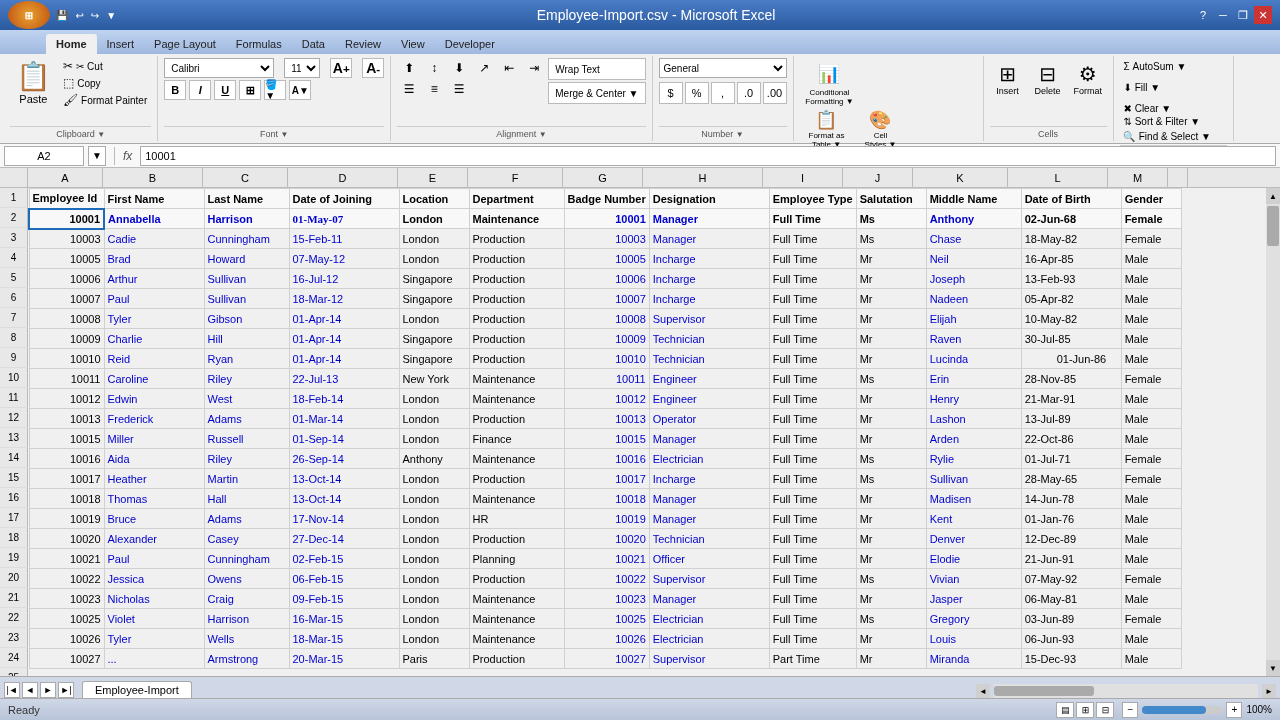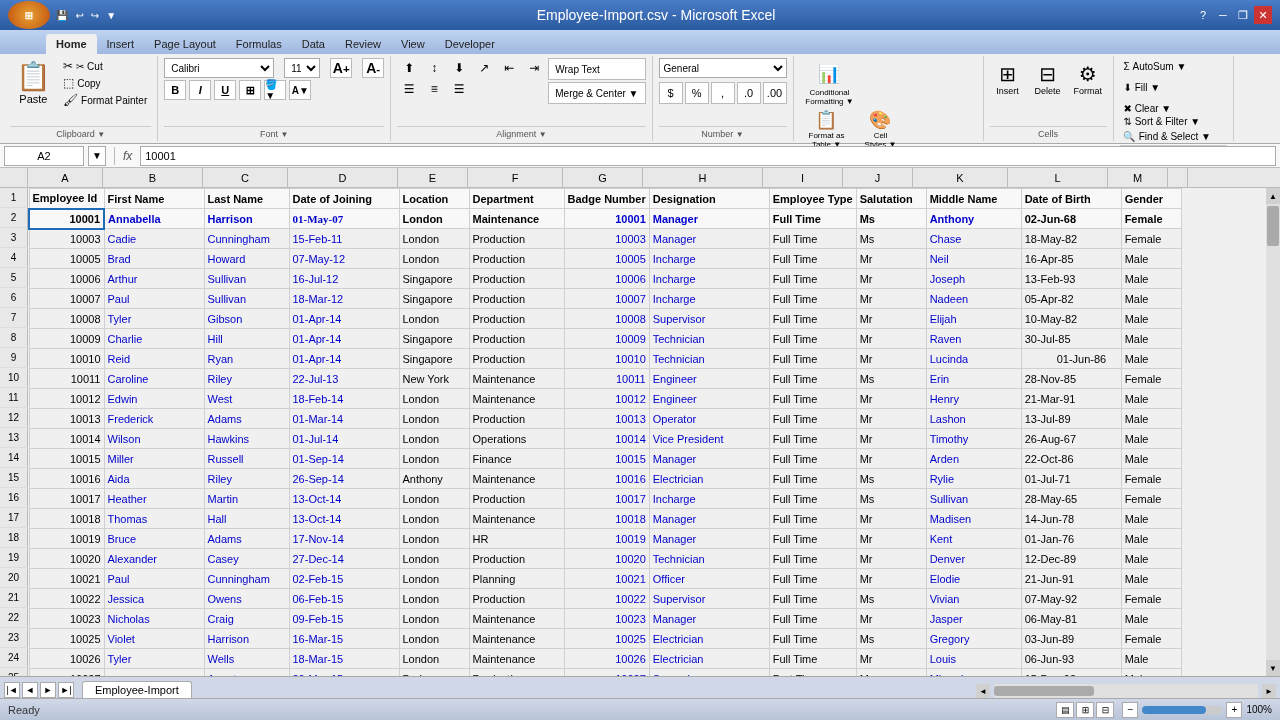--- a/index.html
+++ b/index.html
@@ -724,35 +724,20 @@
               <td style="width: 95px;">Production</td>
               <td style="width: 80px; color: rgb(0, 0, 204); text-align: right;">10013</td>
               <td style="width: 120px; color: rgb(0, 0, 204);">Operator</td>
               <td style="width: 80px;">Full Time</td>
               <td style="width: 70px;">Mr</td>
               <td style="width: 95px; color: rgb(0, 0, 204);">Lashon</td>
               <td style="width: 100px;">13-Jul-89</td>
               <td style="width: 60px;">Male</td>
             </tr>
             <tr>
-              <td style="width: 75px; text-align: right;">10014</td>
-              <td style="width: 100px; color: rgb(0, 0, 204);">Wilson</td>
-              <td style="width: 85px; color: rgb(0, 0, 204);">Hawkins</td>
-              <td style="width: 110px; color: rgb(0, 0, 204);">01-Jul-14</td>
-              <td style="width: 70px;">London</td>
-              <td style="width: 95px;">Operations</td>
-              <td style="width: 80px; color: rgb(0, 0, 204); text-align: right;">10014</td>
-              <td style="width: 120px; color: rgb(0, 0, 204);">Vice President</td>
-              <td style="width: 80px;">Full Time</td>
-              <td style="width: 70px;">Mr</td>
-              <td style="width: 95px; color: rgb(0, 0, 204);">Timothy</td>
-              <td style="width: 100px;">26-Aug-67</td>
-              <td style="width: 60px;">Male</td>
-            </tr>
-            <tr>
               <td style="width: 75px; text-align: right;">10015</td>
               <td style="width: 100px; color: rgb(0, 0, 204);">Miller</td>
               <td style="width: 85px; color: rgb(0, 0, 204);">Russell</td>
               <td style="width: 110px; color: rgb(0, 0, 204);">01-Sep-14</td>
               <td style="width: 70px;">London</td>
               <td style="width: 95px;">Finance</td>
               <td style="width: 80px; color: rgb(0, 0, 204); text-align: right;">10015</td>
               <td style="width: 120px; color: rgb(0, 0, 204);">Manager</td>
               <td style="width: 80px;">Full Time</td>
               <td style="width: 70px;">Mr</td>

